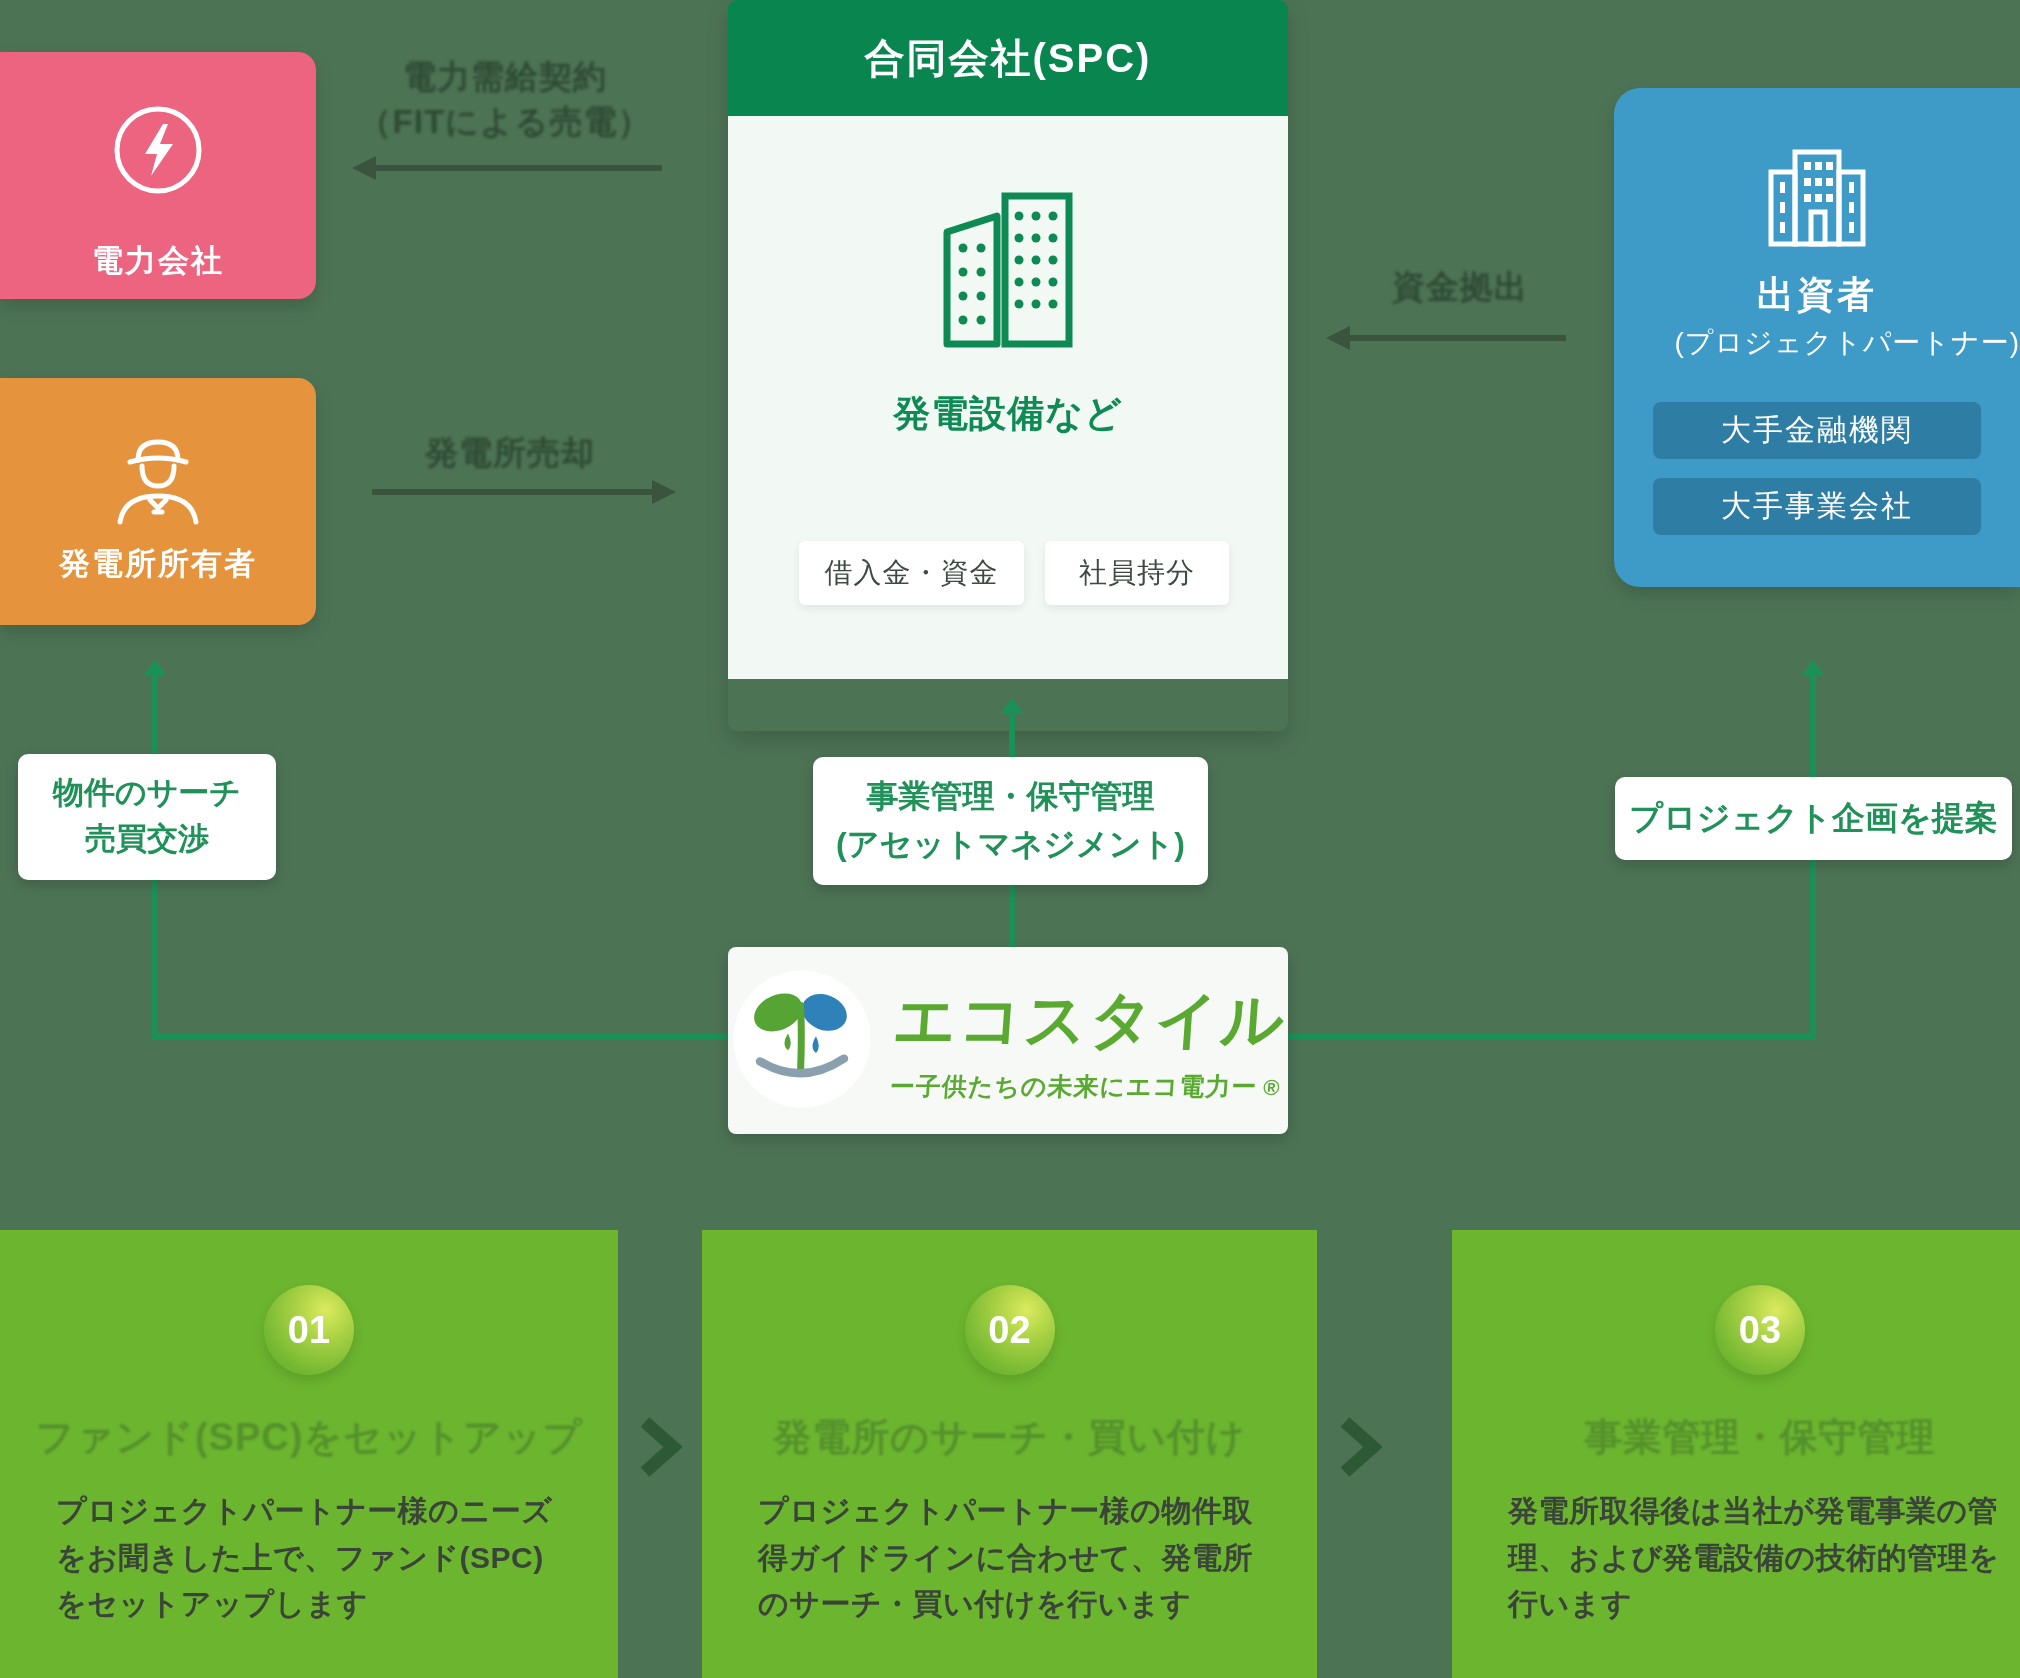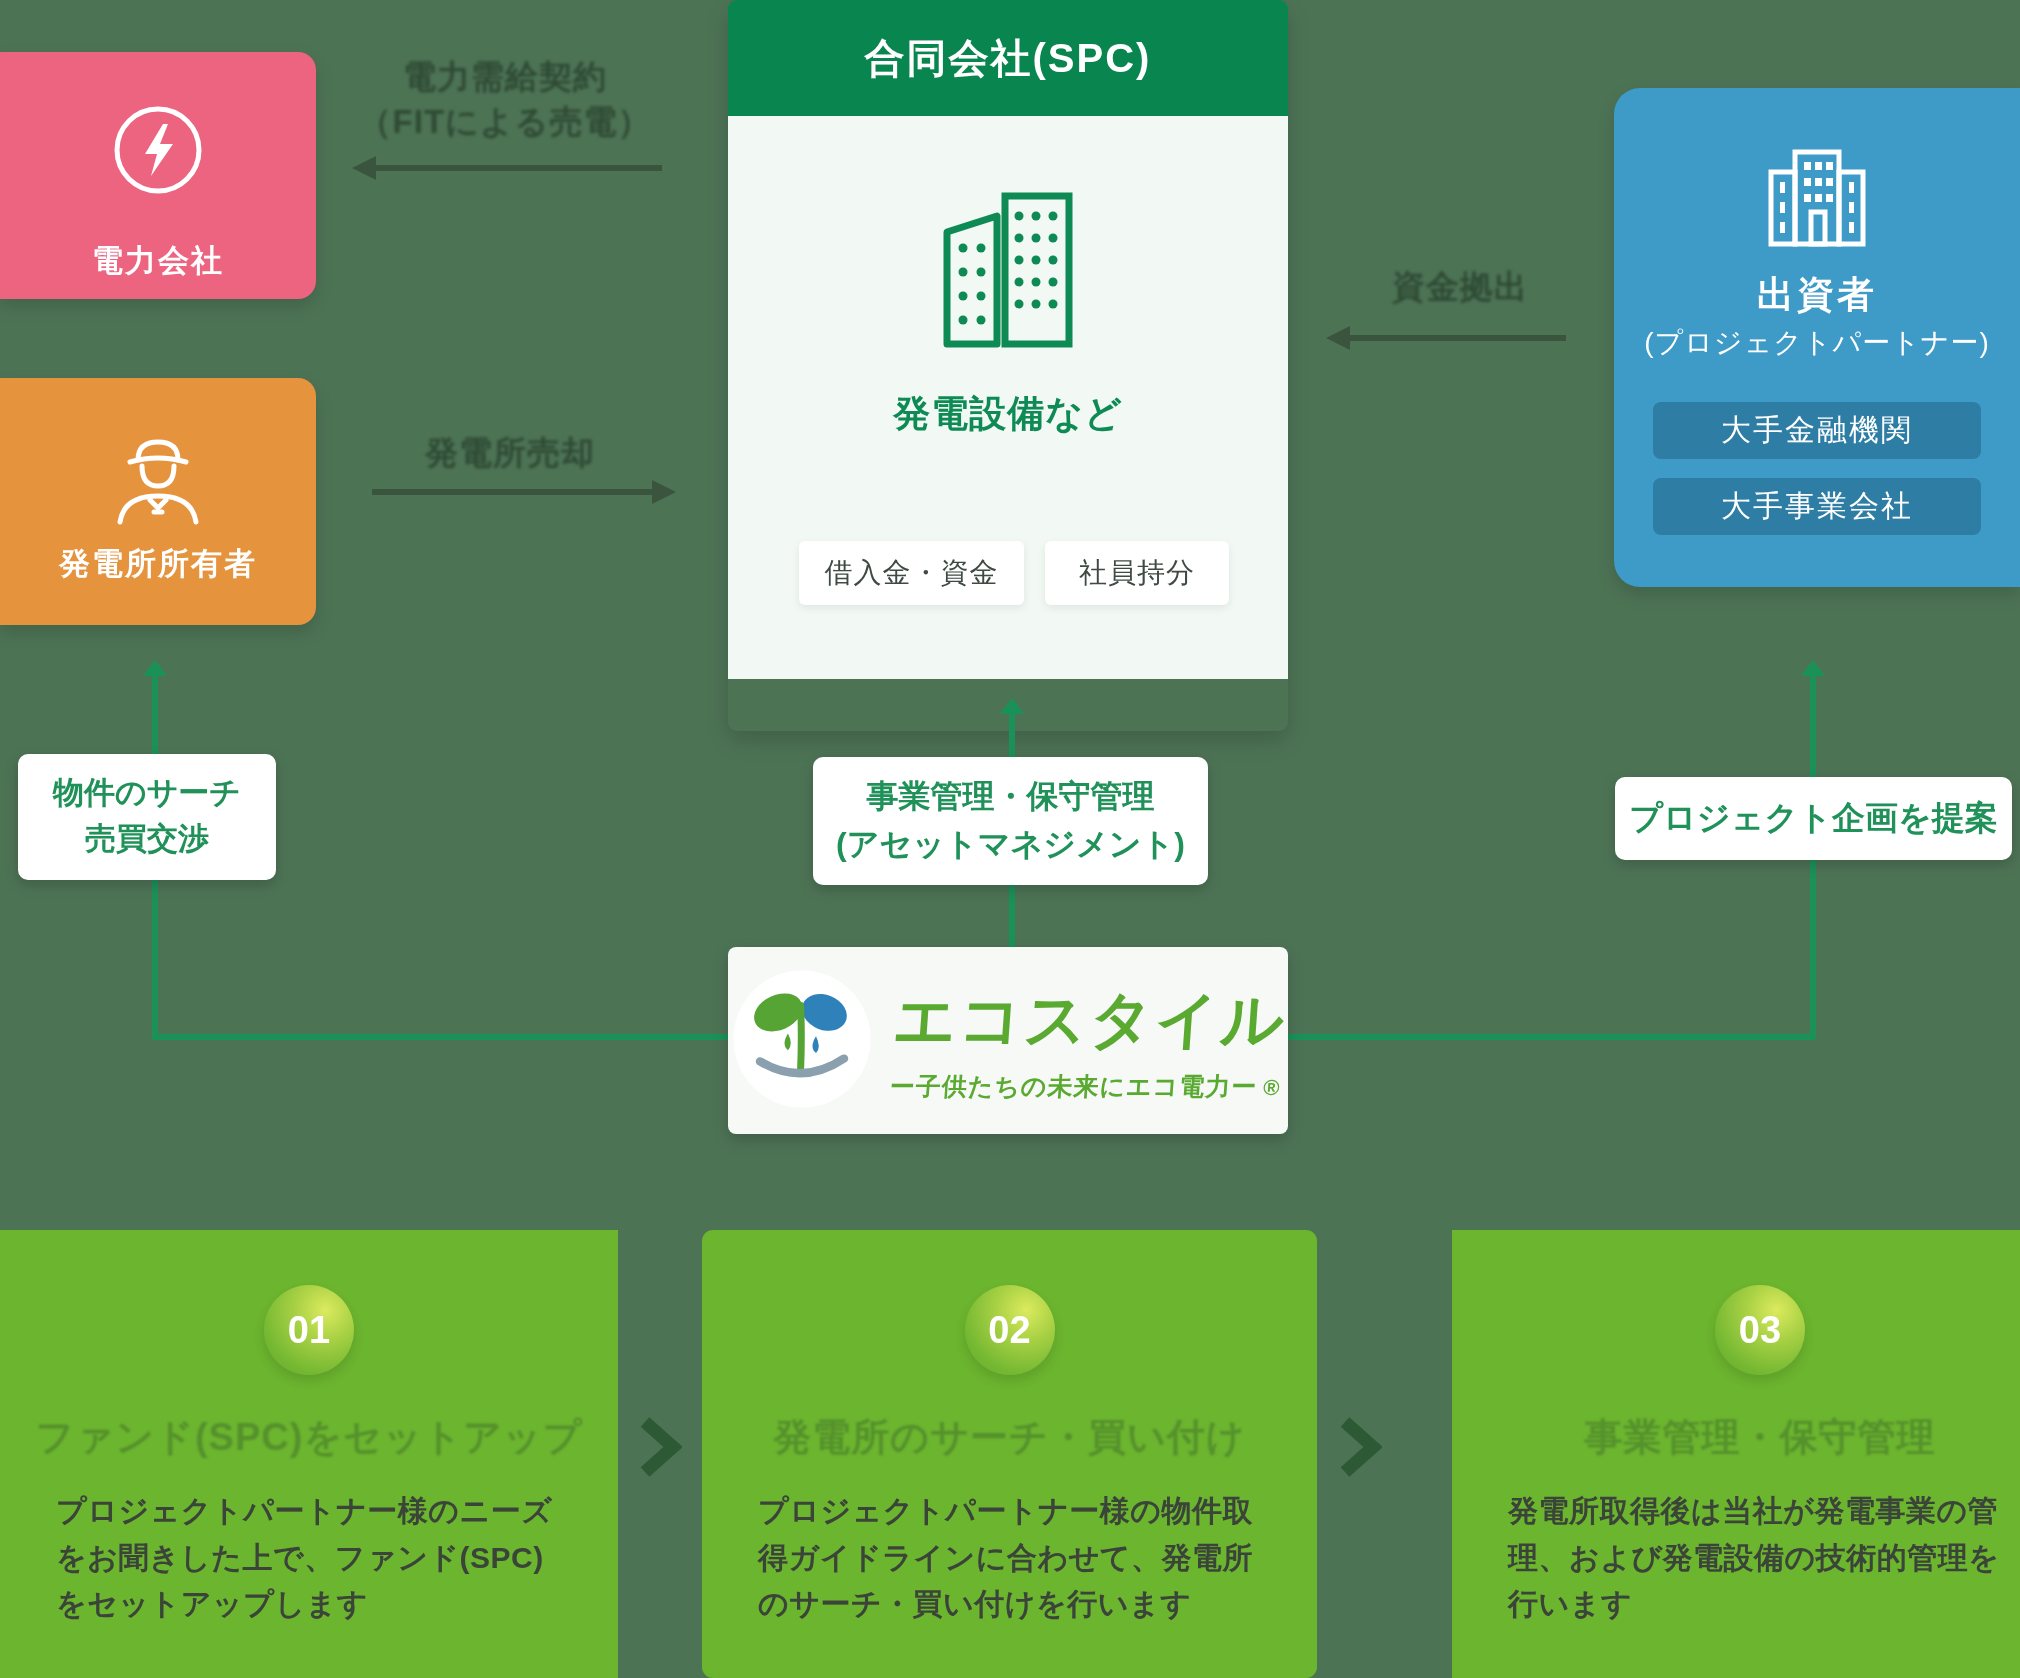--- a/index.html
+++ b/index.html
@@ -25,21 +25,21 @@
   .spc-icon{position:absolute;left:205px;top:70px;}
   .spc-desc{position:absolute;left:0;top:272px;width:100%;text-align:center;color:#0e8a55;font-size:37px;font-weight:bold;line-height:52px;letter-spacing:1px;}
   .spc-tag{position:absolute;top:425px;height:64px;background:#fff;border-radius:6px;box-shadow:0 3px 8px rgba(0,0,0,.08);display:flex;align-items:center;justify-content:center;color:#3f4a43;font-size:28px;font-weight:500;letter-spacing:1px;}
   .spc-tag.t1{left:71px;width:225px;}
   .spc-tag.t2{left:317px;width:184px;}
 
   
   .investor-card{position:absolute;left:1614px;top:88px;width:406px;height:499px;background:#3e9ac6;border-radius:26px 0 0 26px;box-shadow:0 8px 18px rgba(0,0,0,.14);}
   .investor-icon{position:absolute;left:145px;top:58px;}
   .investor-label{position:absolute;top:182px;width:100%;text-align:center;color:#fff;font-size:37px;font-weight:bold;letter-spacing:3px;}
-  .investor-sublabel{position:absolute;top:236px;width:100%;text-align:center;color:#fff;font-size:28px;letter-spacing:1px;}
+  .investor-sublabel{position:absolute;top:236px;width:100%;text-align:right;color:#fff;font-size:28px;letter-spacing:1px;}
   .investor-member{position:absolute;left:39px;width:328px;height:57px;background:#2d7da4;border-radius:8px;display:flex;align-items:center;justify-content:center;color:#fff;font-size:30px;font-weight:500;letter-spacing:2px;}
   .investor-member.m1{top:314px;}
   .investor-member.m2{top:390px;}
 
   
   .arrow-line{position:absolute;height:6px;background:#3a543e;}
   .head-left{position:absolute;width:0;height:0;border-top:12px solid transparent;border-bottom:12px solid transparent;border-right:24px solid #3a543e;}
   .head-right{position:absolute;width:0;height:0;border-top:12px solid transparent;border-bottom:12px solid transparent;border-left:24px solid #3a543e;}
   .flow-label{position:absolute;text-align:center;color:#2e4a33;font-size:33px;font-weight:bold;line-height:45px;filter:blur(1.4px);letter-spacing:1px;}
 
@@ -57,21 +57,21 @@
   
   .logo-card{position:absolute;left:728px;top:947px;width:560px;height:187px;background:#f7f9f7;border-radius:8px;box-shadow:0 6px 16px rgba(0,0,0,.18);display:flex;align-items:center;justify-content:center;gap:20px;}
   .logo-text{display:flex;flex-direction:column;align-items:center;transform:skewX(-4deg);}
   .logo-name{color:#5aaa32;font-size:62px;font-weight:bold;letter-spacing:2px;}
   .logo-tagline{color:#5aaa32;font-size:25px;font-weight:bold;margin-top:8px;letter-spacing:1px;}
   .logo-tagline .rmark{font-size:22px;margin-left:6px;}
 
   
   .step-card{position:absolute;top:1230px;height:448px;background:#6cb52f;}
   .step-1{left:0;width:618px;}
-  .step-2{left:702px;width:615px;border-radius:11px;}
+  .step-2{left:702px;width:615px;}
   .step-3{left:1404px;width:616px;margin-left:48px;}
   .step-badge{position:absolute;top:55px;left:50%;transform:translateX(-50%);width:90px;height:90px;border-radius:50%;
     background:radial-gradient(circle at 68% 28%, #dcea5e 0%, #abd245 32%, #74b832 72%, #63a72b 100%);
     display:flex;align-items:center;justify-content:center;color:#fff;font-size:38px;font-weight:bold;box-shadow:0 6px 12px rgba(0,0,0,.12);}
   .step-title{position:absolute;top:182px;width:100%;text-align:center;color:#55912c;font-size:38px;font-weight:bold;letter-spacing:1px;filter:blur(1px);}
   .step-body{position:absolute;top:258px;left:56px;right:50px;color:#3b4438;font-size:30px;font-weight:700;line-height:1.55;letter-spacing:.5px;text-align:left;}
   .step-chevron{position:absolute;top:1415px;}
 </style>
 </head>
 <body>

